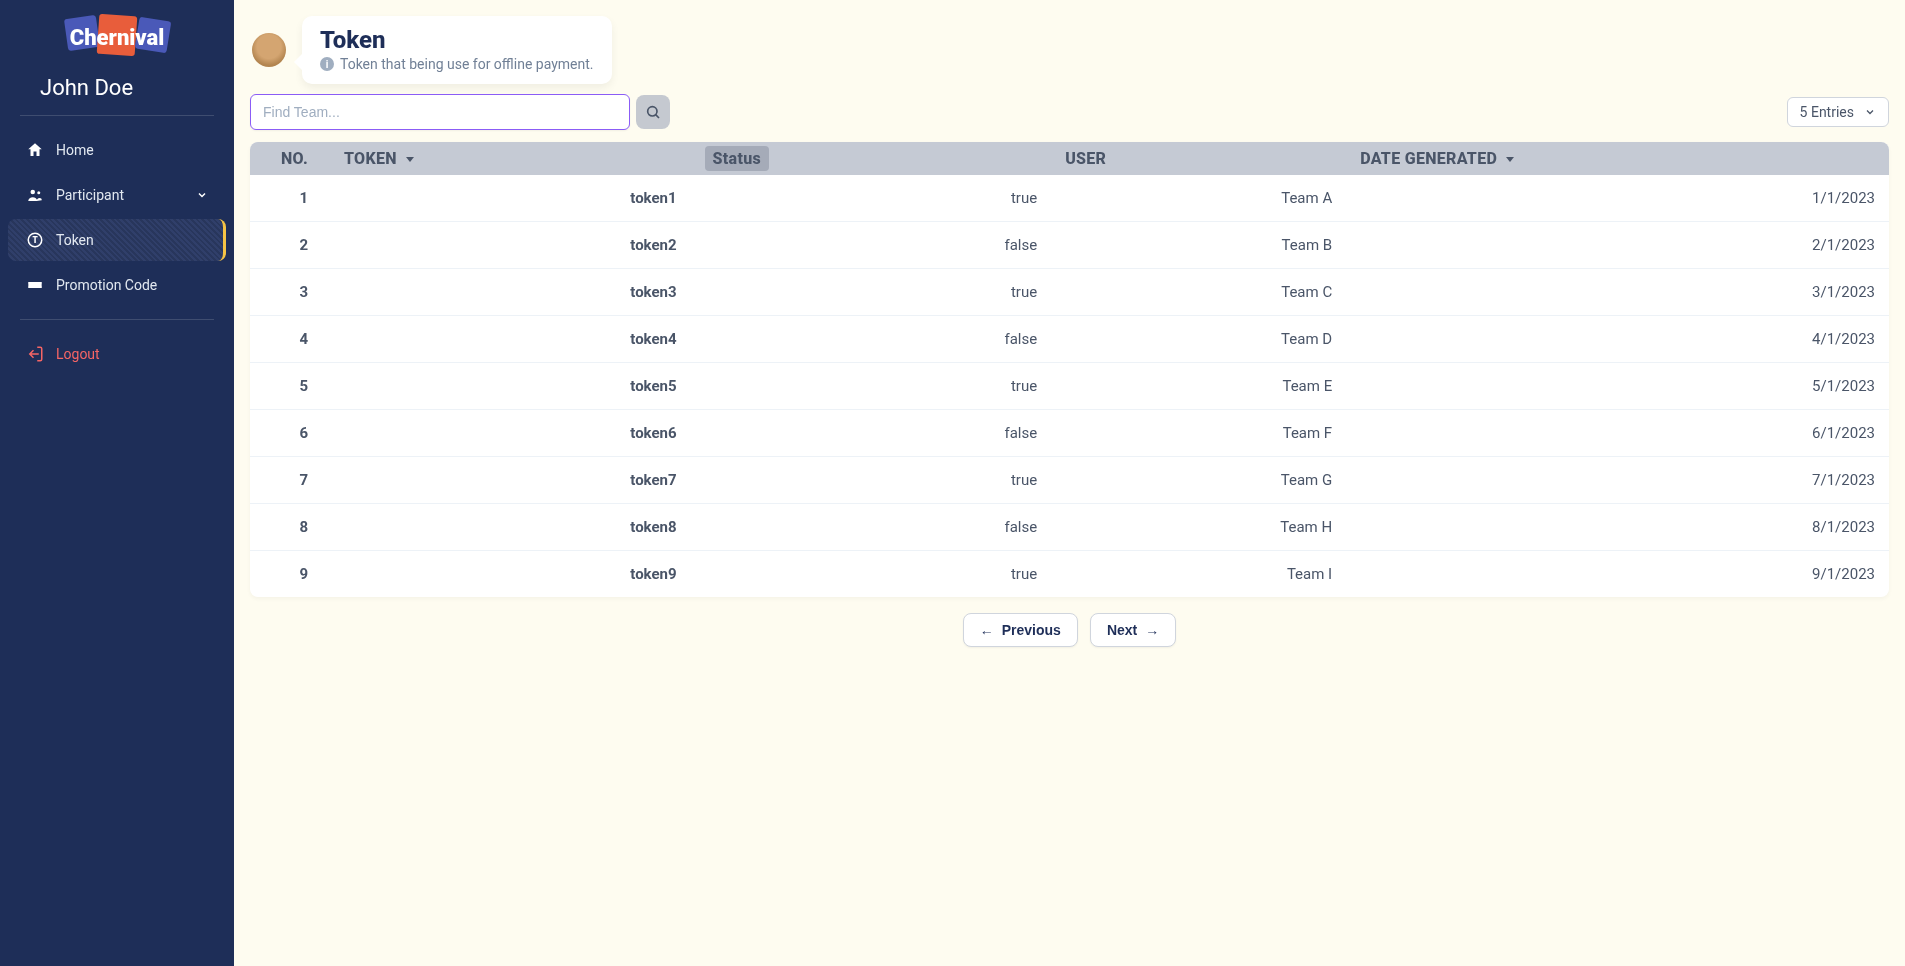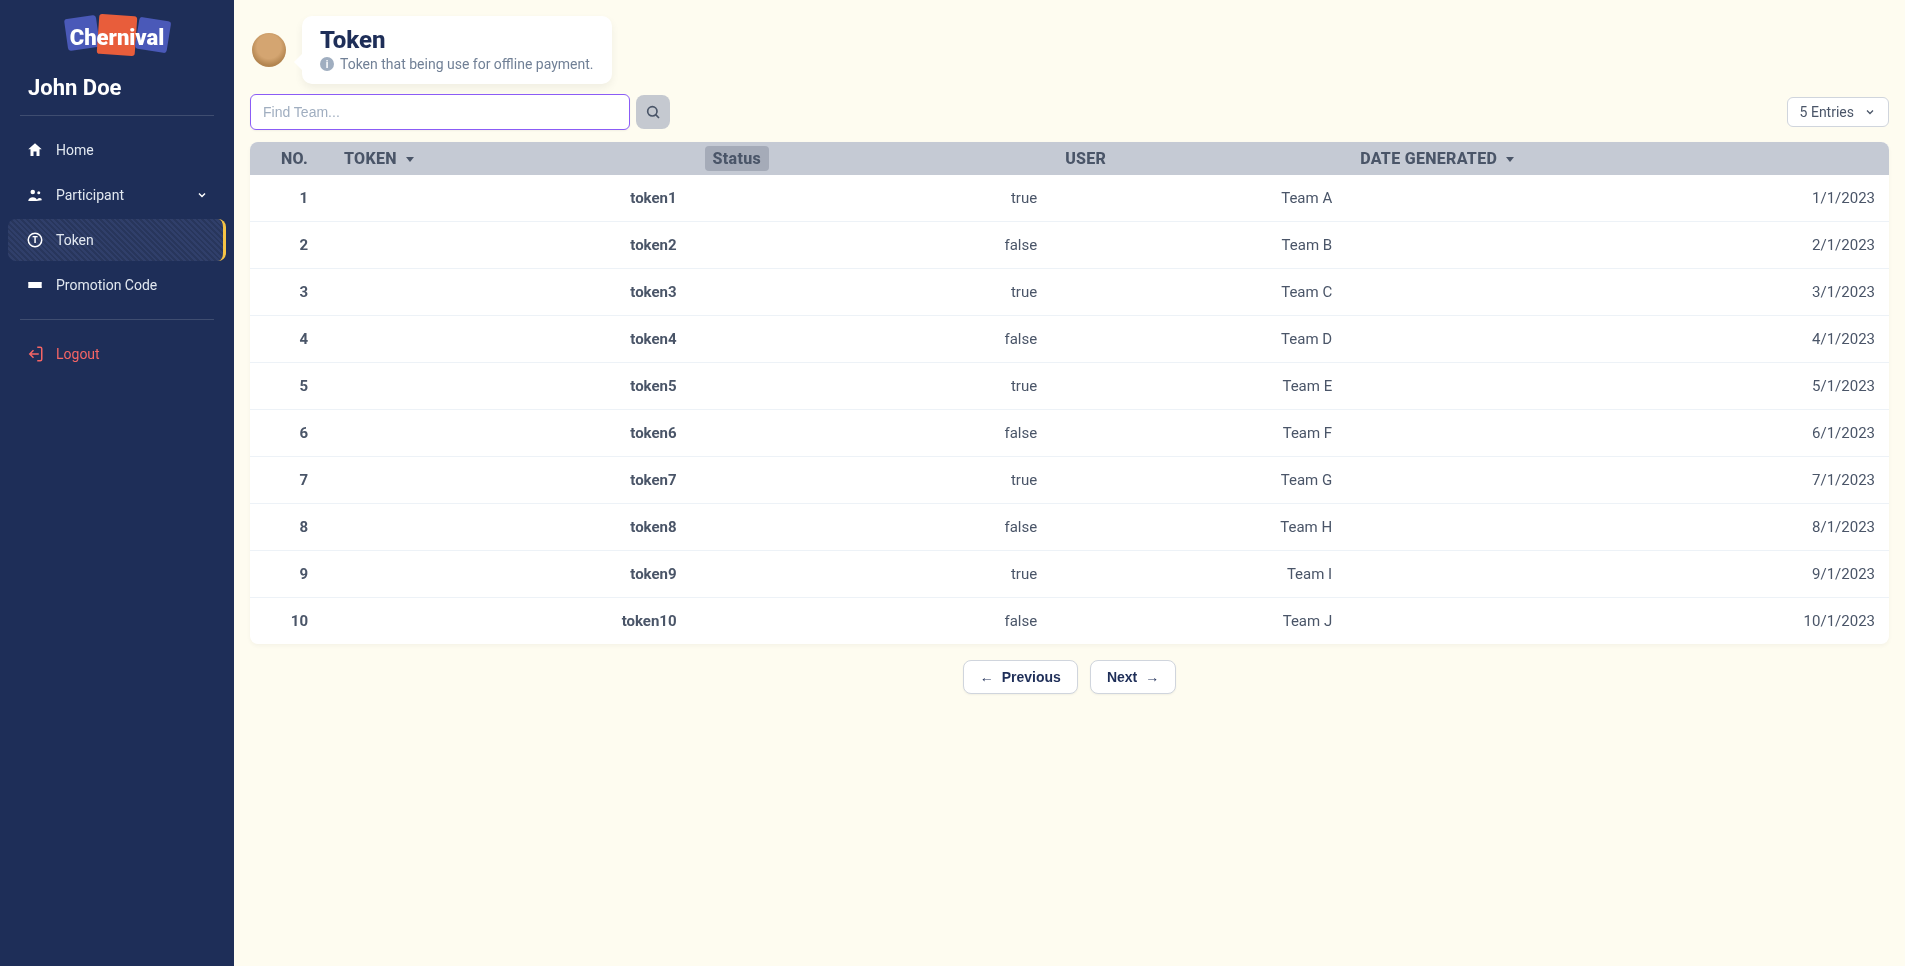--- a/index.html
+++ b/index.html
@@ -44,22 +44,22 @@
   position: absolute;
   width: 32px;
   height: 32px;
   border-radius: 3px;
 }
 .s1 { background: #4a59b8; left: 6px; top: 2px; transform: rotate(-8deg); }
 .s2 { background: #e85d3b; left: 38px; top: 0px; transform: rotate(4deg); width: 38px; height: 40px; }
 .s3 { background: #4a59b8; right: 6px; top: 4px; transform: rotate(9deg); }
 .user-name {
   font-size: 22px;
-  font-weight: 700;
-  padding: 0 28px 15px;
+  font-weight: 400;
+  padding: 0 40px 15px;
 }
 .nav-divider {
   border: none;
   border-top: 1px solid rgba(255,255,255,0.15);
   margin: 0 20px 10px;
 }
 .nav-list { list-style: none; padding: 0 8px; }
 .nav-item {
   display: flex;
   align-items: center;
@@ -451,27 +451,20 @@
             <td>Team H</td>
             <td>8/1/2023</td>
           </tr>
           <tr>
             <td class="col-no">9</td>
             <td class="col-token">token9</td>
             <td>true</td>
             <td>Team I</td>
             <td>9/1/2023</td>
           </tr>
-          <tr>
-            <td class="col-no">10</td>
-            <td class="col-token">token10</td>
-            <td>false</td>
-            <td>Team J</td>
-            <td>10/1/2023</td>
-          </tr>
         </tbody>
     </table>
   </div>
 
   <div class="pagination">
     <button class="page-btn">
       <span class="arrow">←</span>
       <span>Previous</span>
     </button>
     <button class="page-btn">

